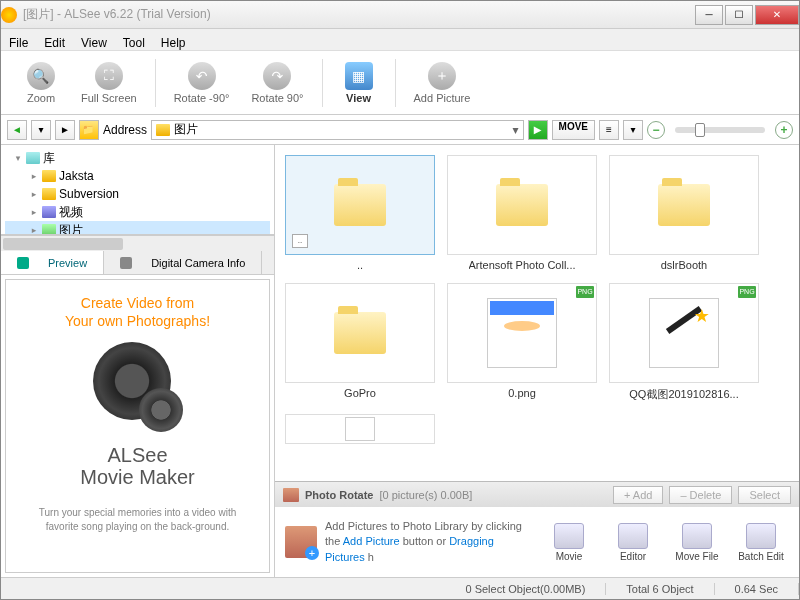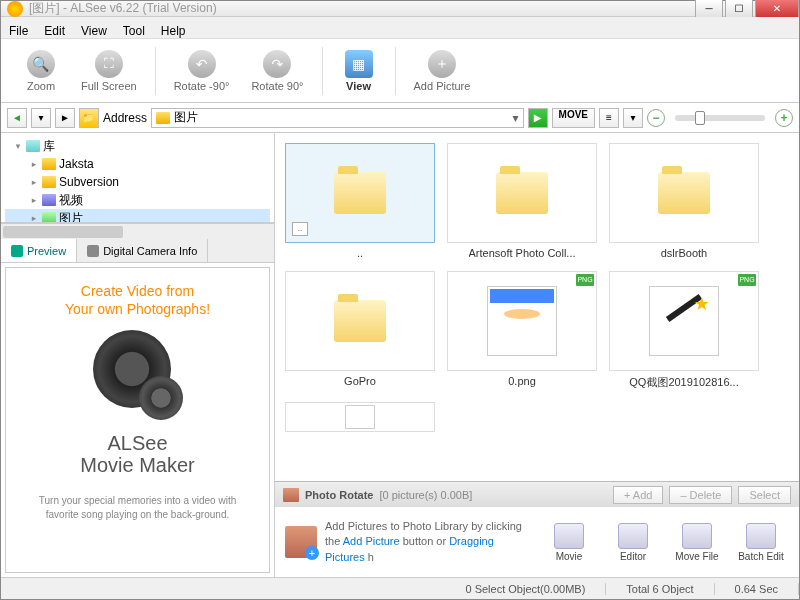--- a/index.html
+++ b/index.html
@@ -1,18 +1,18 @@
 <!DOCTYPE html>
 <html><head>
 <meta charset="utf-8">
 <style>
 * { box-sizing: border-box; margin: 0; padding: 0; font-family: "Segoe UI", Tahoma, Arial, sans-serif; }
 body { background: #5a8a9a; width: 800px; height: 600px; overflow: hidden; }
 .window { width: 800px; height: 600px; background: #f0f0f0; border: 1px solid #888; display: flex; flex-direction: column; }
-.titlebar { height: 16px; background: linear-gradient(#f8f8f8,#e8e8e8); display: flex; align-items: center; padding-left: 6px; border-bottom: 1px solid #ccc; }
+.titlebar { height: 28px; background: linear-gradient(#f8f8f8,#e8e8e8); display: flex; align-items: center; border-bottom: 1px solid #ccc; }
 .titlebar .icon { width: 16px; height: 16px; background: radial-gradient(circle,#ffd700,#ff8c00); border-radius: 50%; margin-right: 6px; }
 .titlebar .title { font-size: 12px; color: #999; flex:1; }
 .winbtns { display:flex; }
 .winbtn { width:28px; height:20px; border:1px solid #aaa; background:linear-gradient(#fff,#e0e0e0); margin-left:2px; display:flex; align-items:center; justify-content:center; font-size:10px; cursor:pointer; }
 .winbtn.close { background:linear-gradient(#e77,#c33); color:#fff; width:44px; }
 .menubar { height:22px; background:#f0f0f0; display:flex; align-items:flex-end; padding-left:8px; border-bottom:1px solid #ddd; font-size:12px; }
 .menubar span { margin-right:16px; cursor:pointer; }
 .toolbar { height:64px; background:#fff; border-bottom:1px solid #ccc; display:flex; align-items:center; padding:4px 12px; gap:2px; }
 .tbtn { display:flex; flex-direction:column; align-items:center; justify-content:center; padding:4px 10px; font-size:11px; color:#666; cursor:pointer; min-width:56px; }
 .tbtn .ticon { width:28px; height:28px; border-radius:50%; background:linear-gradient(#ddd,#aaa); margin-bottom:2px; display:flex; align-items:center; justify-content:center; font-size:14px; color:#fff; }
@@ -34,21 +34,21 @@
 .tree-row .tog { width:10px; text-align:center; color:#888; font-size:9px; }
 .tree-row .ficon { width:14px; height:12px; margin:0 3px; border-radius:1px; }
 .ficon.lib { background:linear-gradient(#aee,#6cc); }
 .ficon.fold { background:linear-gradient(#ffe066,#f0b000); }
 .ficon.vid { background:linear-gradient(#aaf,#66c); }
 .ficon.pic { background:linear-gradient(#afa,#6c6); }
 .tree-row.sel { background:#cde8ff; }
 .hscroll { height:16px; background:#eee; border-top:1px solid #ccc; position:relative; }
 .hscroll .bar { position:absolute; left:2px; top:2px; width:120px; height:12px; background:#ccc; border-radius:2px; }
 .tabs { display:flex; height:24px; background:#eee; font-size:11px; border-bottom:1px solid #ccc; }
-.tab { padding:3px 10px; border-right:1px solid #ccc; display:flex; align-items:center; gap:4px; cursor:pointer; }
+.tab { padding:3px 16px; border-right:1px solid #ccc; display:flex; align-items:center; gap:19px; cursor:pointer; }
 .tab.active { background:#fff; color:#067; }
 .tabicon { width:12px; height:12px; border-radius:2px; }
 .preview { flex:1; background:#fff; padding:14px 16px; display:flex; flex-direction:column; border:1px solid #ccc; margin:4px;text-align:center; }
 .preview h3 { font-size:14px; color:#ff8c00; font-weight:normal; line-height:1.3; }
 .reel { width:90px; height:90px; margin:12px auto; position:relative; }
 .reel .r1 { width:78px; height:78px; border-radius:50%; background:radial-gradient(circle,#555 30%,#222 32%,#444 60%,#111); position:absolute; top:0; left:0; }
 .reel .r2 { width:44px; height:44px; border-radius:50%; background:radial-gradient(circle,#666 30%,#333 32%,#555 60%,#222); position:absolute; bottom:0; right:0; }
 .preview h2 { font-size:20px; color:#555; font-family:Georgia,serif; font-weight:normal; line-height:1.1; }
 .preview p { font-size:10px; color:#888; margin-top:18px; line-height:1.4; }
 .right { flex:1; display:flex; flex-direction:column; background:#fff; }

